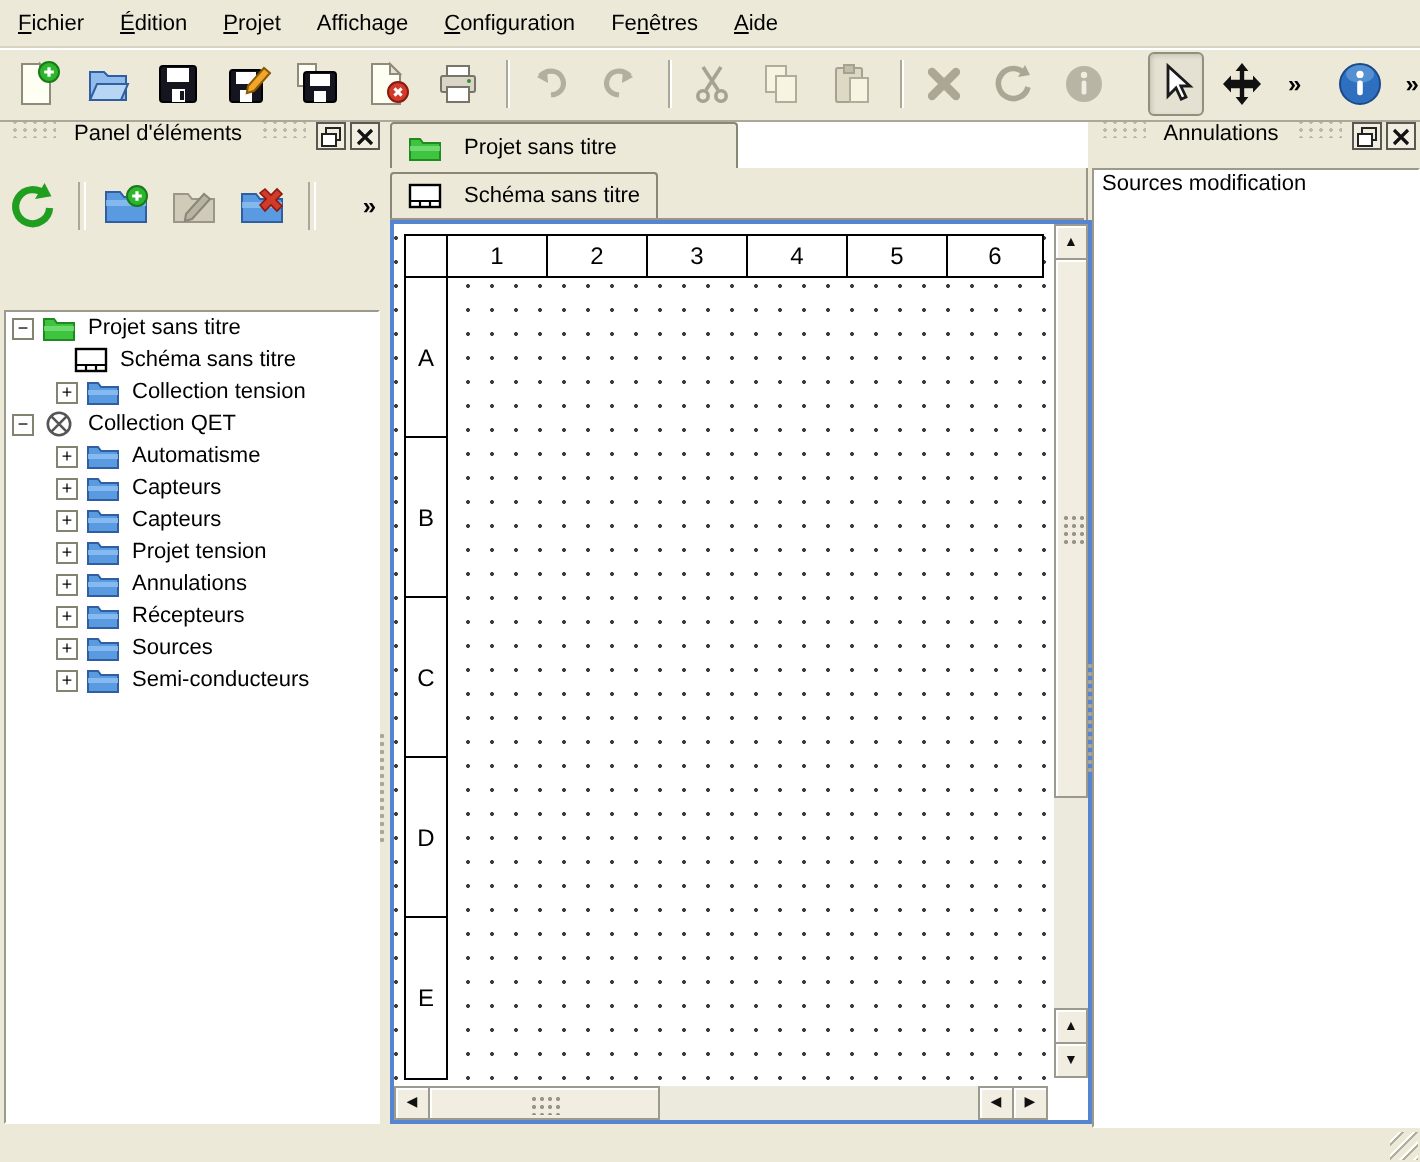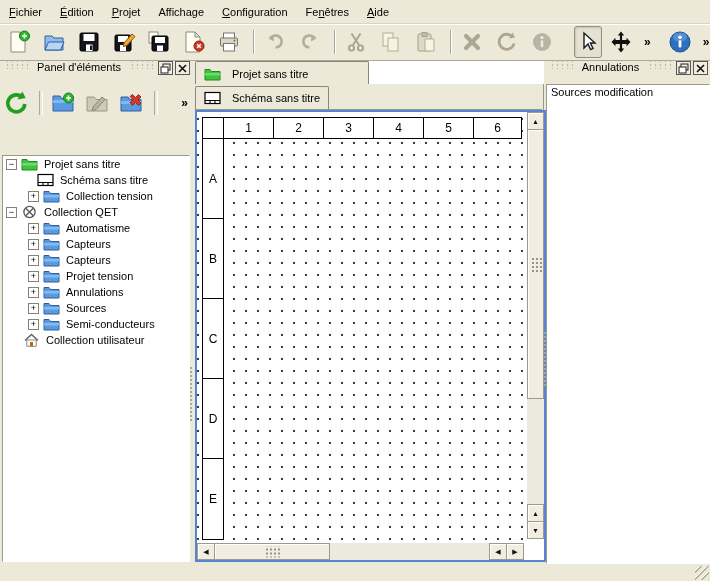--- a/index.html
+++ b/index.html
@@ -402,41 +402,41 @@
       <span class="tlabel">Annulations</span>
     </div>
     <div class="tree-row lvl1">
       <span class="exp exp-plus"></span>
       <span class="ticon">
           <svg viewBox="0 0 17 14">
             <path d="M1 2.5h5l1.5 2H16v8.5H1z" fill="#5a9ae0" stroke="#2f5fa0"></path>
             <path d="M1 6h15v2.5H1z" fill="#8ec0f0" opacity="0.85"></path>
           </svg>
         </span>
+      <span class="tlabel">Récepteurs</span>
+    </div>
+    <div class="tree-row lvl1">
+      <span class="exp exp-plus"></span>
+      <span class="ticon">
+          <svg viewBox="0 0 17 14">
+            <path d="M1 2.5h5l1.5 2H16v8.5H1z" fill="#5a9ae0" stroke="#2f5fa0"></path>
+            <path d="M1 6h15v2.5H1z" fill="#8ec0f0" opacity="0.85"></path>
+          </svg>
+        </span>
       <span class="tlabel">Sources</span>
     </div>
     <div class="tree-row lvl1">
       <span class="exp exp-plus"></span>
       <span class="ticon">
           <svg viewBox="0 0 17 14">
             <path d="M1 2.5h5l1.5 2H16v8.5H1z" fill="#5a9ae0" stroke="#2f5fa0"></path>
             <path d="M1 6h15v2.5H1z" fill="#8ec0f0" opacity="0.85"></path>
           </svg>
         </span>
       <span class="tlabel">Semi-conducteurs</span>
-    </div>
-    <div class="tree-row" style="padding-left:20px;">
-      <span class="ticon">
-          <svg viewBox="0 0 17 14">
-            <path d="M2 7.5L8.5 1.5 15 7.5" fill="none" stroke="#666" stroke-width="1.6"></path>
-            <path d="M3.8 7h9.4v6.3H3.8z" fill="#fff" stroke="#888"></path>
-            <rect x="7" y="9" width="3" height="4.3" fill="#c06a10"></rect>
-          </svg>
-        </span>
-      <span class="tlabel">Collection utilisateur</span>
     </div>
   </div>
 </div>
 
 <div class="abs vsplit" style="left:188px;top:61px;height:500px;">
   <div class="sgrip" style="top:305px;"></div>
 </div>
 
 <div id="mdi" class="abs">
   <div id="proj-tabbar" class="abs">

